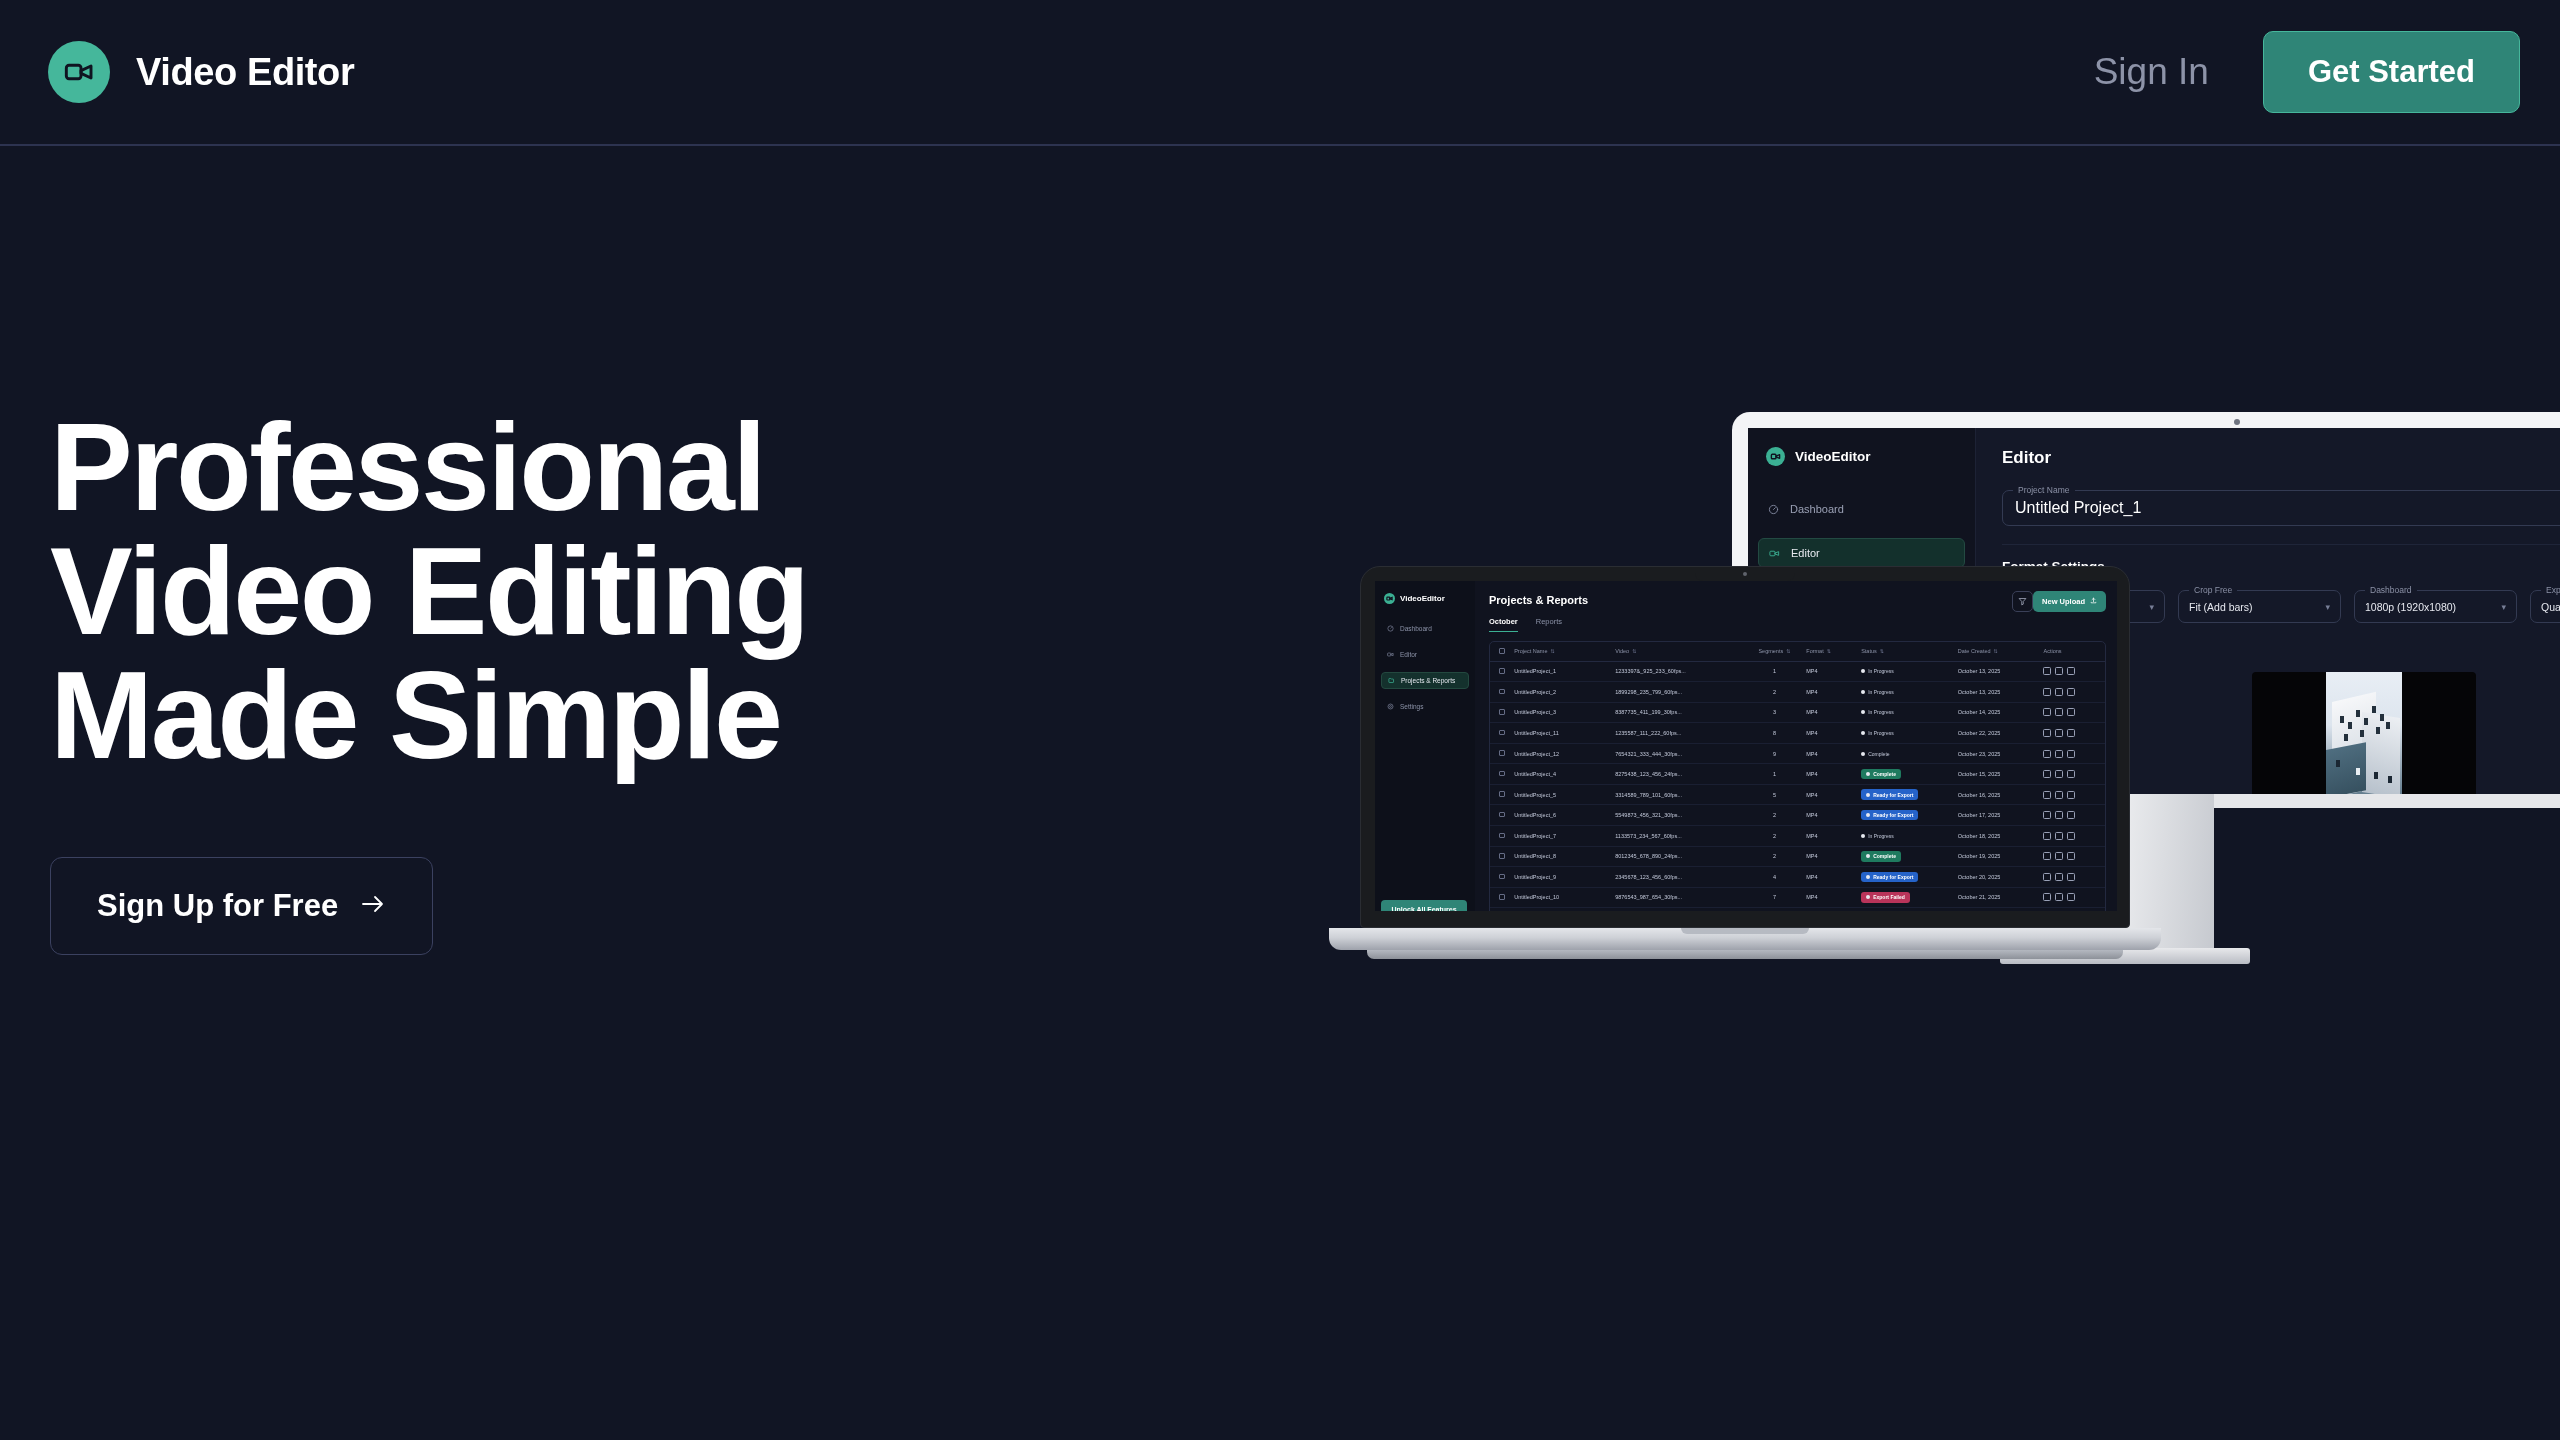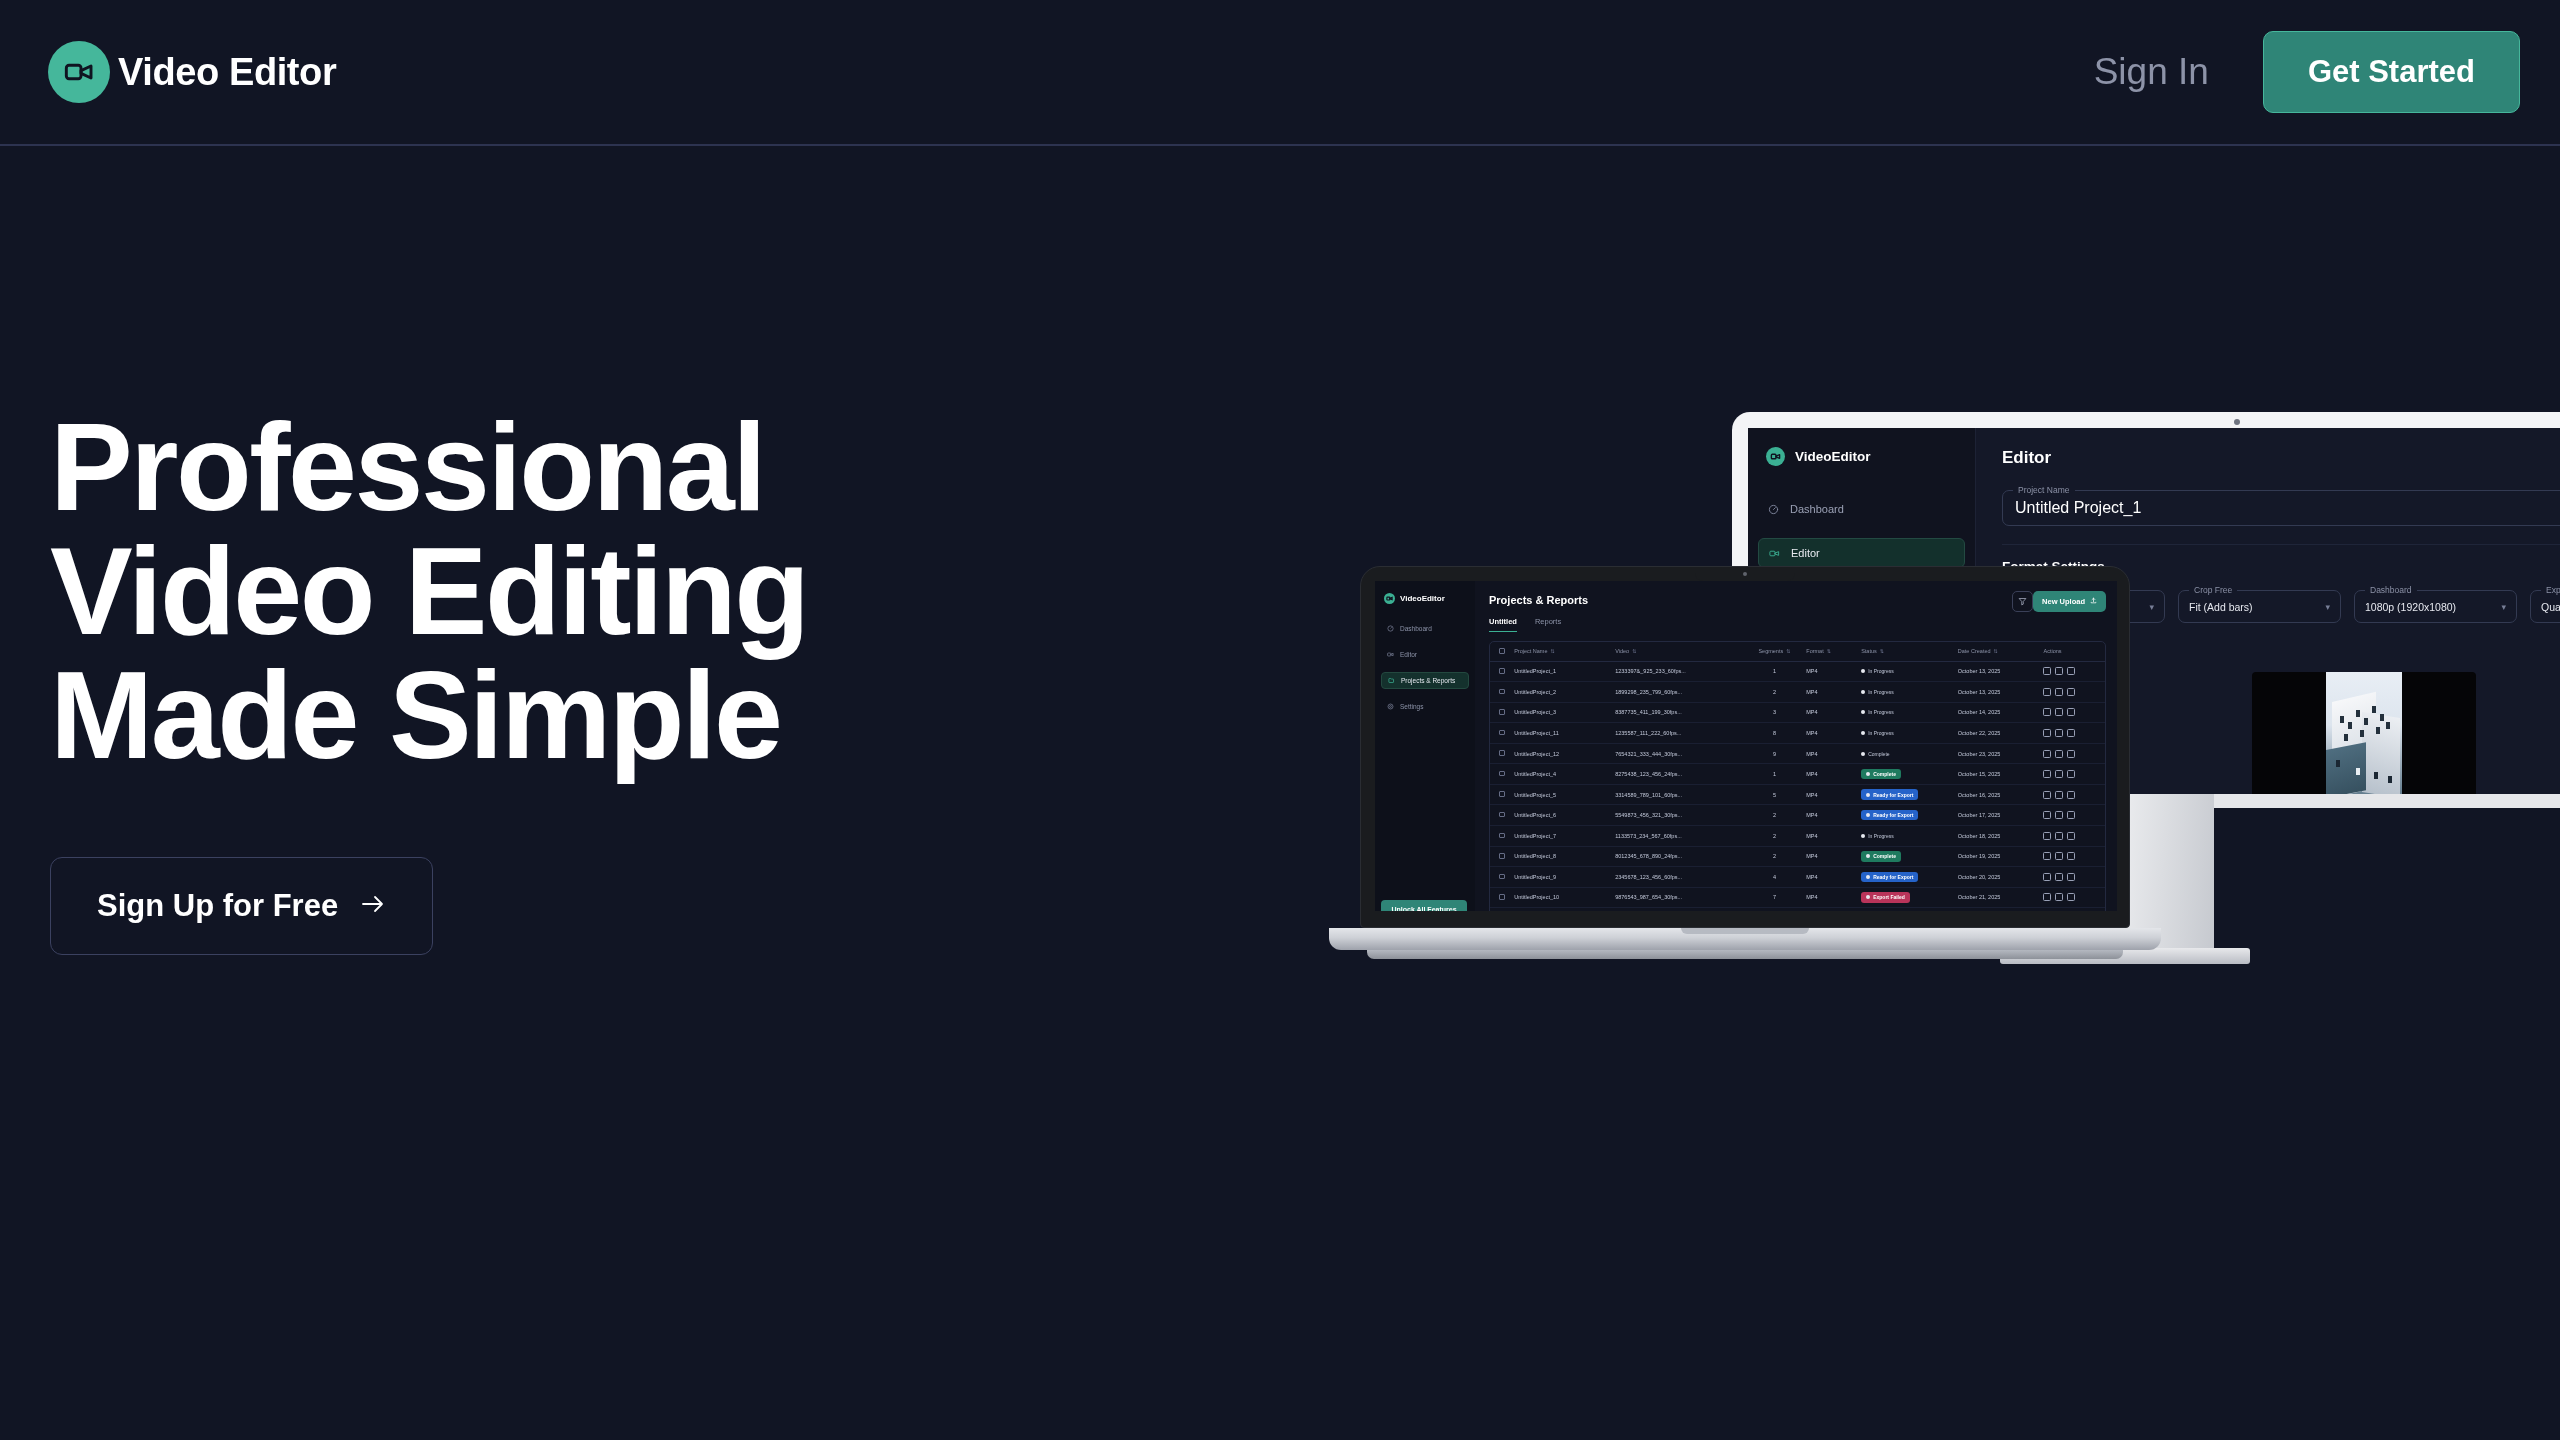--- a/index.html
+++ b/index.html
@@ -10,21 +10,21 @@
     overflow: hidden;
   }
   .page { position: relative; width: 2560px; height: 1440px; background: #111524; }
 
   
   .nav {
     position: absolute; top: 0; left: 0; width: 2560px; height: 146px;
     border-bottom: 2px solid #2d3350;
     display: flex; align-items: center;
   }
-  .brand { display: flex; align-items: center; gap: 8px; margin-left: 48px; }
+  .brand { display: flex; align-items: center; gap: 26px; margin-left: 48px; }
   .brand-badge {
     width: 62px; height: 62px; border-radius: 50%;
     background: #45b79b; display: flex; align-items: center; justify-content: center;
   }
   .brand-badge svg { display: block; }
   .brand-name { color: #ffffff; font-size: 38px; font-weight: 700; letter-spacing: -0.4px; }
   .nav-right { margin-left: auto; display: flex; align-items: center; gap: 54px; margin-right: 40px; }
   .signin { color: #8d93a8; font-size: 37px; font-weight: 400; background: none; border: none; cursor: pointer;
             font-family: inherit; }
   .get-started {
@@ -439,21 +439,21 @@
                 <span>New Upload</span>
                 <span>
                   <svg width="7" height="7" viewBox="0 0 24 24" fill="none" stroke="#fff" stroke-width="2.5" stroke-linecap="round" stroke-linejoin="round">
                       <path d="M12 16V4M7 9l5-5 5 5M4 18v2h16v-2"></path>
                     </svg>
                 </span>
               </div>
             </div>
 
             <div class="ltabs">
-              <div class="ltab active">Untitled</div>
+              <div class="ltab active">October</div>
               <div class="ltab">Reports</div>
             </div>
 
             <div class="ltable">
               <table>
                 <thead>
                   <tr>
                     <th class="c-chk"><span class="chk"></span></th>
                     <th class="c-name"><span>Project Name</span><span class="sort">⇅</span></th>
                     <th class="c-video"><span>Video</span><span class="sort">⇅</span></th>

